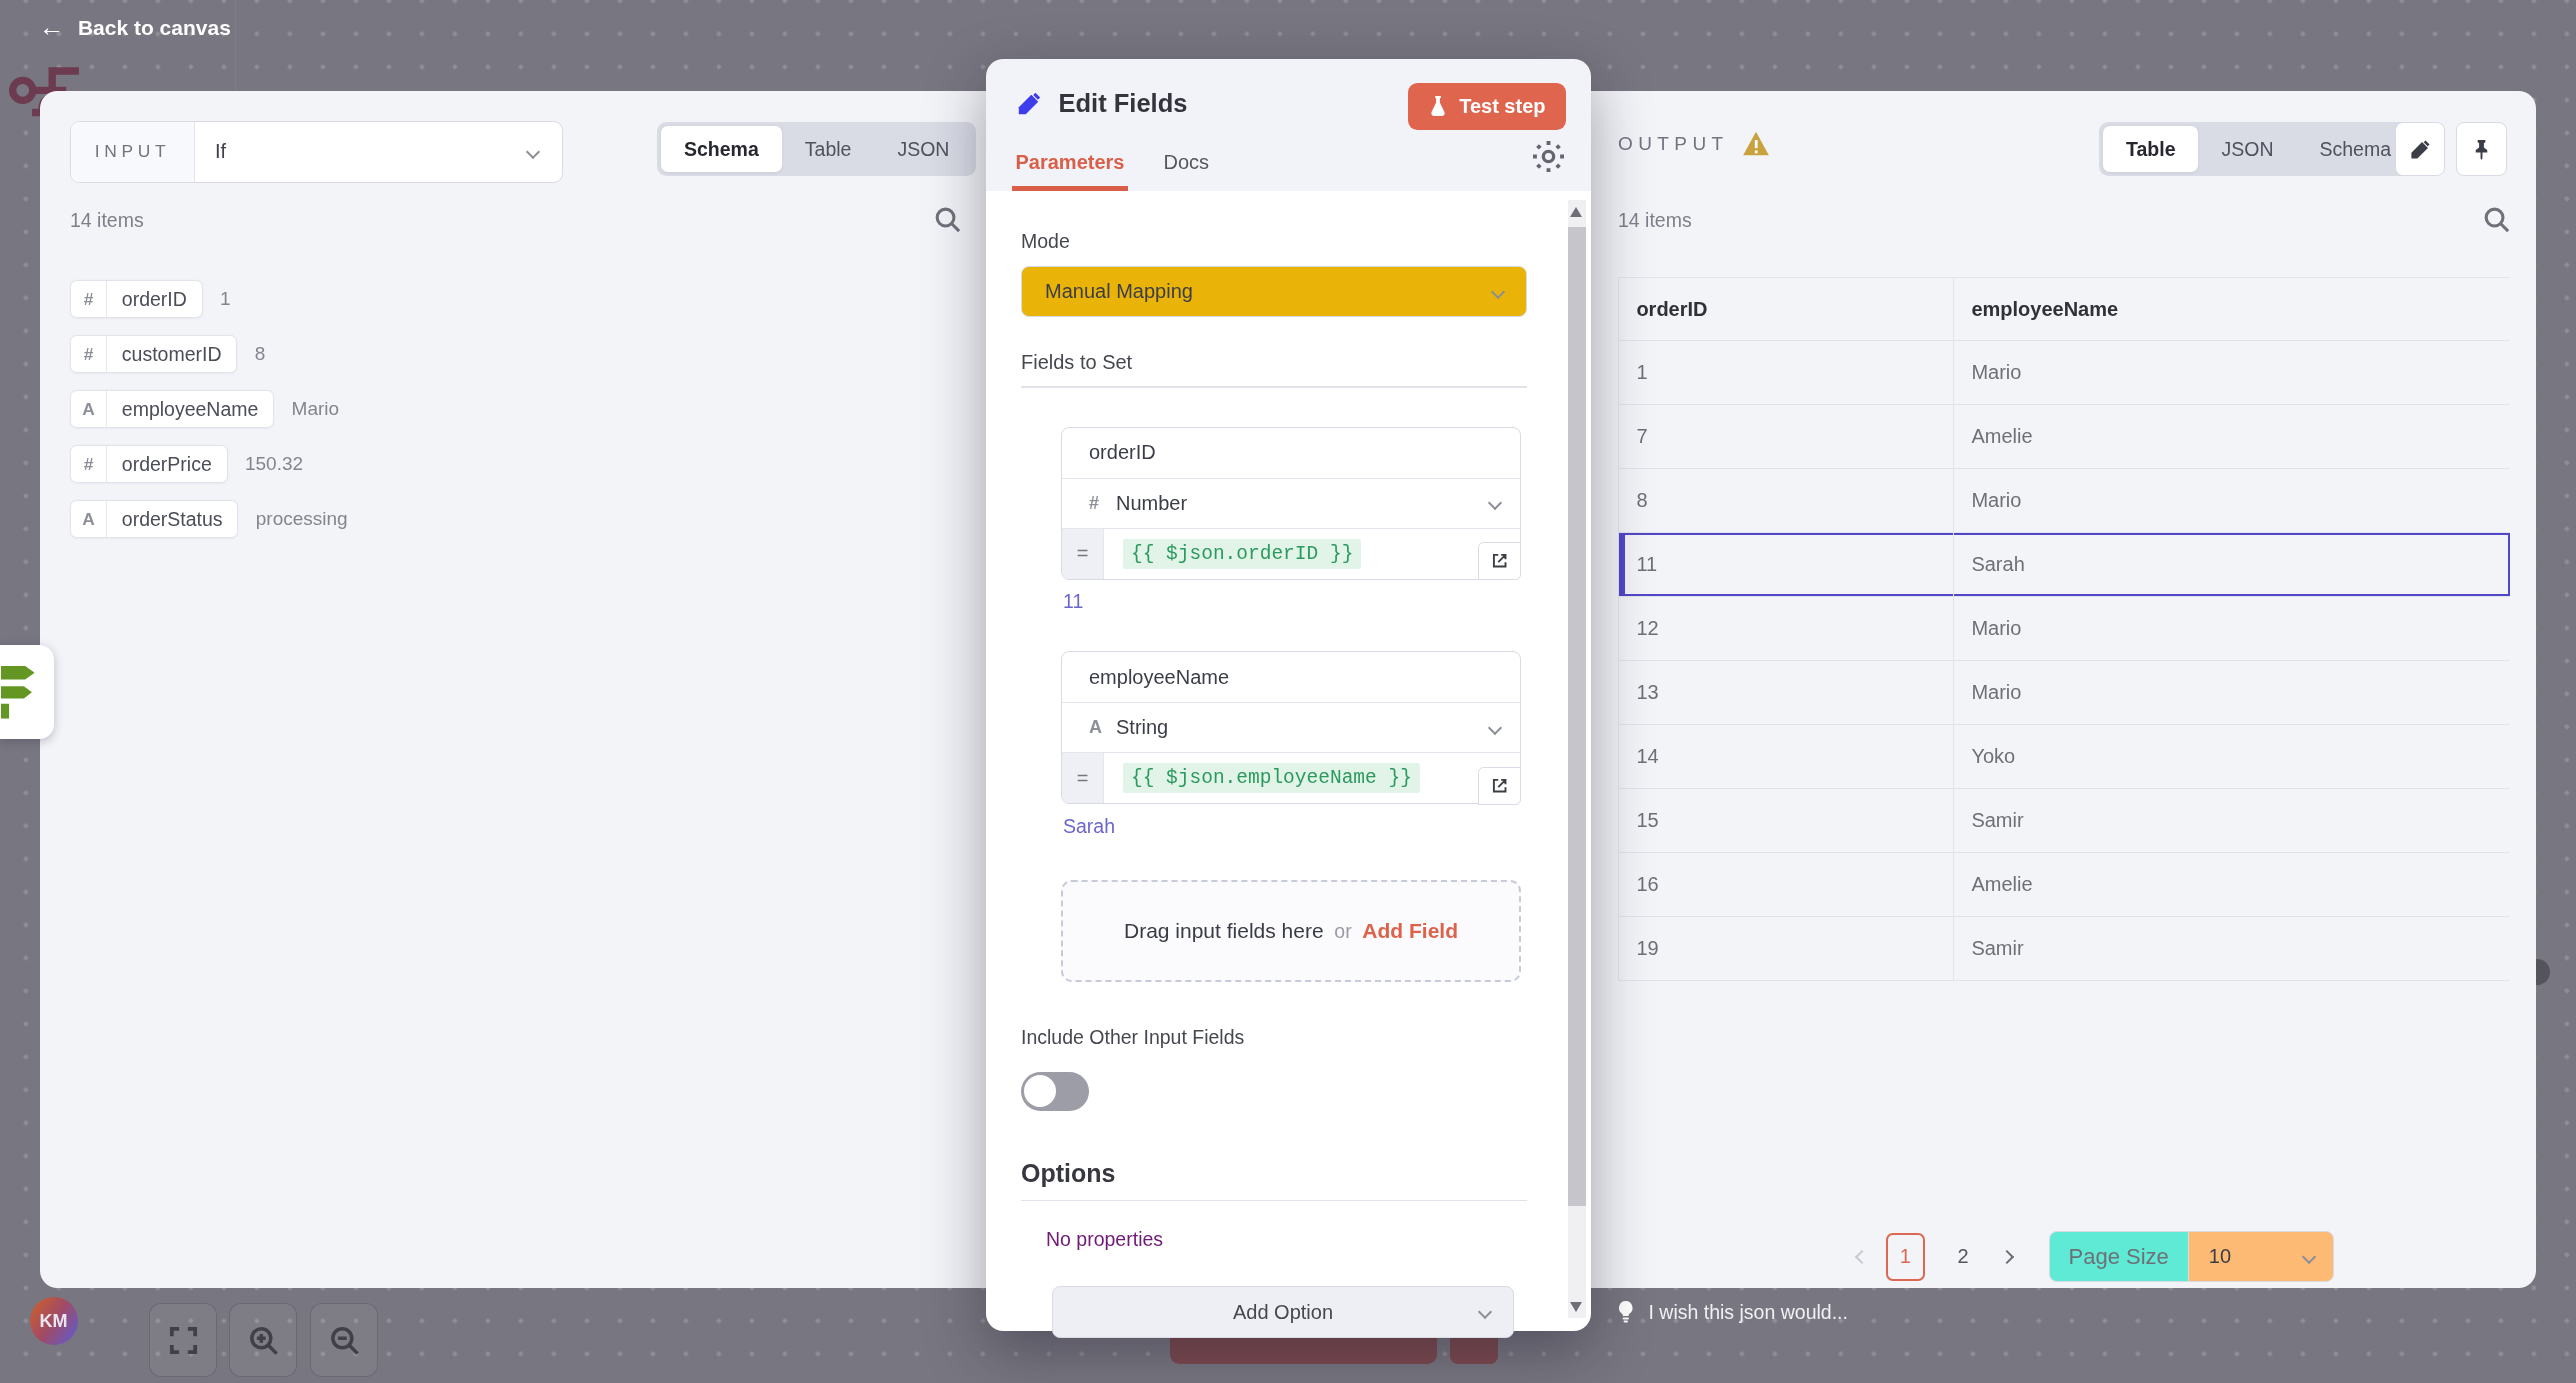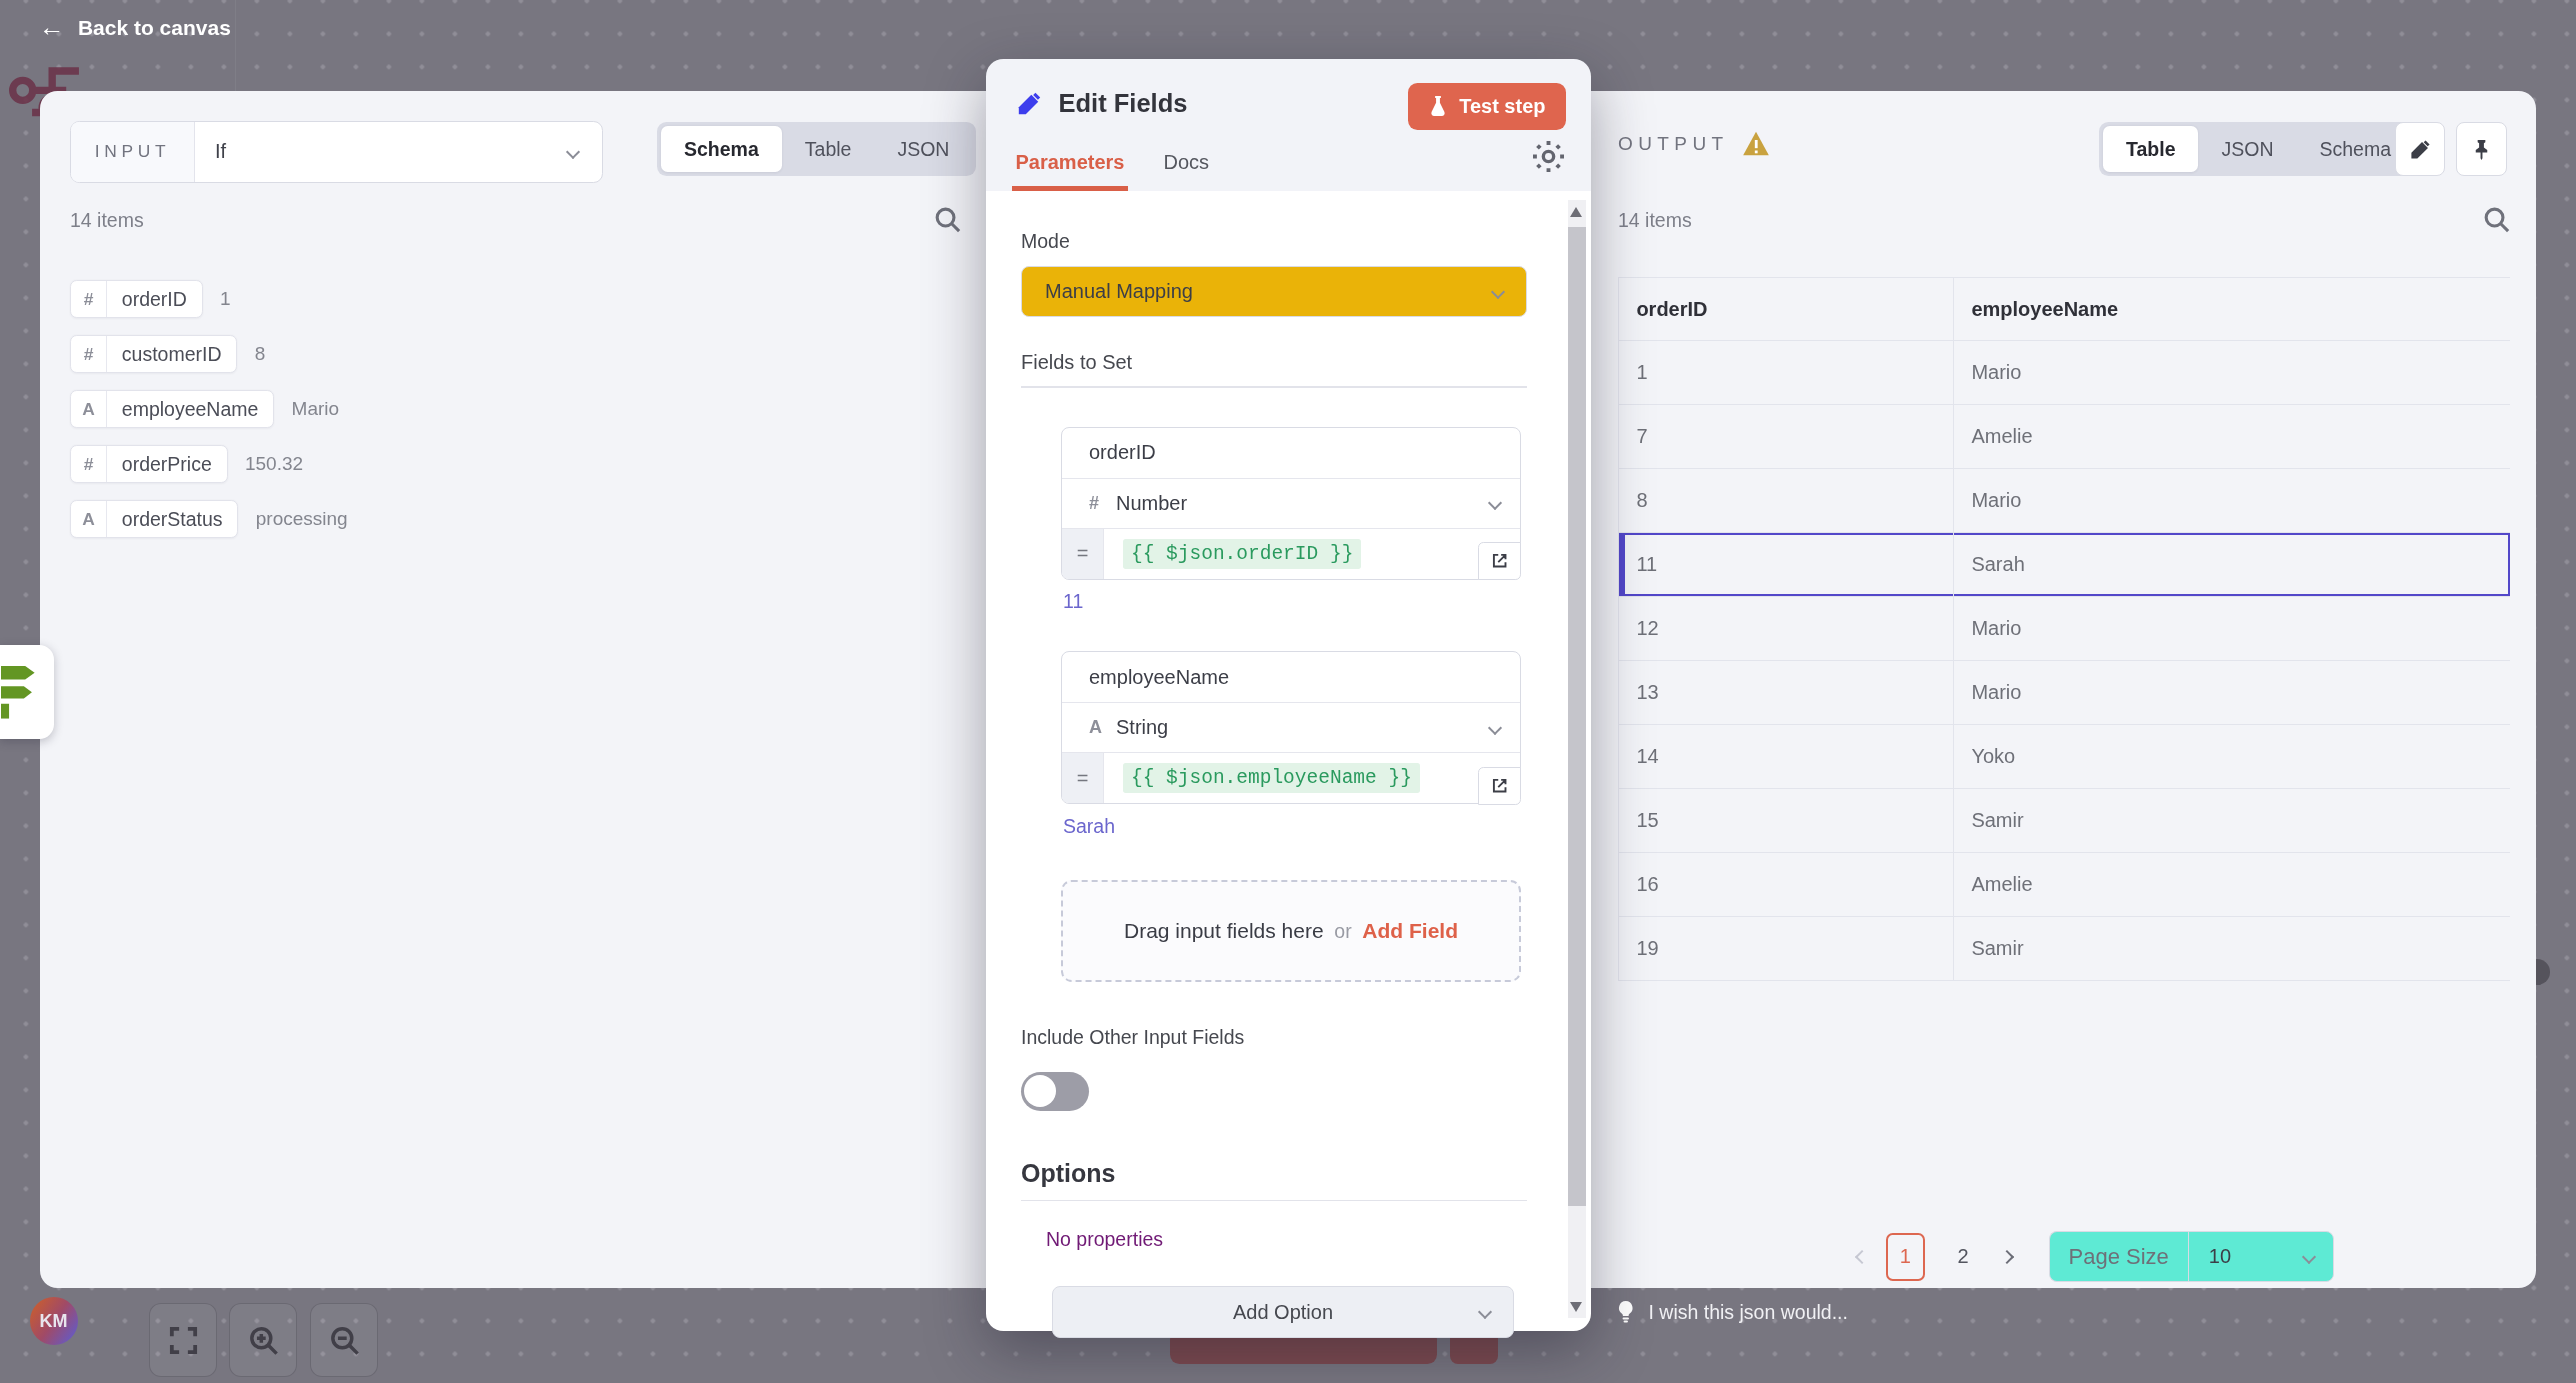--- a/index.html
+++ b/index.html
@@ -29,21 +29,21 @@
   .seg .pill.active { background:#ffffff; color:#27282f; font-weight:700; box-shadow:0 0.7px 2.7px rgba(40,40,60,.08); }
   .items-count { position:absolute; font-size:19.5px; color:#7d7f89; }
   .icon-btn { position:absolute; background:#fff; border:1.3px solid #d9dbe4; border-radius:8px; display:flex; align-items:center; justify-content:center; cursor:pointer; }
   .chev { display:inline-block; width:10px; height:10px; border-right:2px solid #8b8d97; border-bottom:2px solid #8b8d97; transform:rotate(45deg); }
   .chev.right { transform:rotate(-45deg); }
   .chev.left  { transform:rotate(135deg); }
   .hr { height:1.3px; background:#e2e3ea; }
 
   
   #input-panel { left:40px; width:946px; border-radius:17.4px 0 0 17.4px; }
-  .io-select { position:absolute; left:30px; top:29.5px; width:533px; height:62px; background:#fff;
+  .io-select { position:absolute; left:30px; top:29.5px; width:493px; height:62px; background:#fff;
     border:1.3px solid #d9dbe4; border-radius:9.4px; display:flex; align-items:stretch; cursor:pointer; }
   .io-select .lbl { width:124px; background:#f8f9fc; border-right:1.3px solid #e3e4ec; border-radius:8px 0 0 8px;
     display:flex; align-items:center; justify-content:center; font-size:17.4px; letter-spacing:4.7px; color:#72747f; }
   .io-select .val { flex:1; display:flex; align-items:center; padding:0 20px; font-size:20px; color:#3f414a; }
   .io-select .chev { margin-left:auto; margin-right:4px; }
   .schema-list { position:absolute; left:30px; top:189px; display:flex; flex-direction:column; gap:17px; }
   .schema-row { display:flex; align-items:center; }
   .schema-pill { display:inline-flex; align-items:stretch; height:38px; background:#fff; border:1.3px solid #e2e3eb;
     border-radius:6.7px; box-shadow:0 0.7px 2px rgba(40,40,60,.05); cursor:grab; }
   .schema-pill .t { width:36px; display:flex; align-items:center; justify-content:center; border-right:1.3px solid #e7e8ef;
@@ -116,21 +116,21 @@
   .tr.hl { box-shadow:inset 0 0 0 2px #5247c9, inset 6px 0 0 #5247c9; }
   .pagination { position:absolute; left:256px; top:1140px; display:flex; align-items:center; }
   .pg-chev { width:29.5px; display:flex; justify-content:center; cursor:pointer; }
   .pg-num { min-width:39px; height:48px; display:flex; align-items:center; justify-content:center;
     font-size:20px; color:#53555f; cursor:pointer; margin:0 9.4px; }
   .pg-num.current { border:2px solid #dd6750; border-radius:6.7px; color:#dd6750; }
   .page-size { display:flex; height:51px; margin-left:27px; cursor:pointer; }
   .page-size .ps-lbl { display:flex; align-items:center; padding:0 19px; background:#5eead4;
     border:1.3px solid #d9dbe4; border-right:none; border-radius:8px 0 0 8px; font-size:22px; color:#6e7078; }
   .page-size .ps-val { position:relative; display:flex; align-items:center; width:146px; padding-left:20px;
-    background:#5eead4; border:1.3px solid #d9dbe4; border-radius:0 8px 8px 0; font-size:20px; color:#3c3e47; }
+    background:#fdba74; border:1.3px solid #d9dbe4; border-radius:0 8px 8px 0; font-size:20px; color:#3c3e47; }
   .page-size .chev { position:absolute; right:19px; }
 
   
   .wish { position:absolute; left:1615px; top:1300px; display:flex; align-items:center; gap:12px; z-index:6;
     color:#f1f1f4; font-size:19.5px; cursor:pointer; }
   .avatar { position:absolute; left:29.5px; top:1297px; width:48px; height:48px; border-radius:50%; z-index:6;
     background:linear-gradient(125deg,#c25a39 15%,#a04a67 50%,#6d58b8 85%);
     display:flex; align-items:center; justify-content:center; color:#e8e6ee; font-size:18px; font-weight:700; cursor:pointer; }
   .zoom-btn { position:absolute; top:1303px; width:68px; height:74px; border-radius:12px; z-index:6;
     background:rgba(255,255,255,.05); border:1.3px solid rgba(70,68,78,.35);

